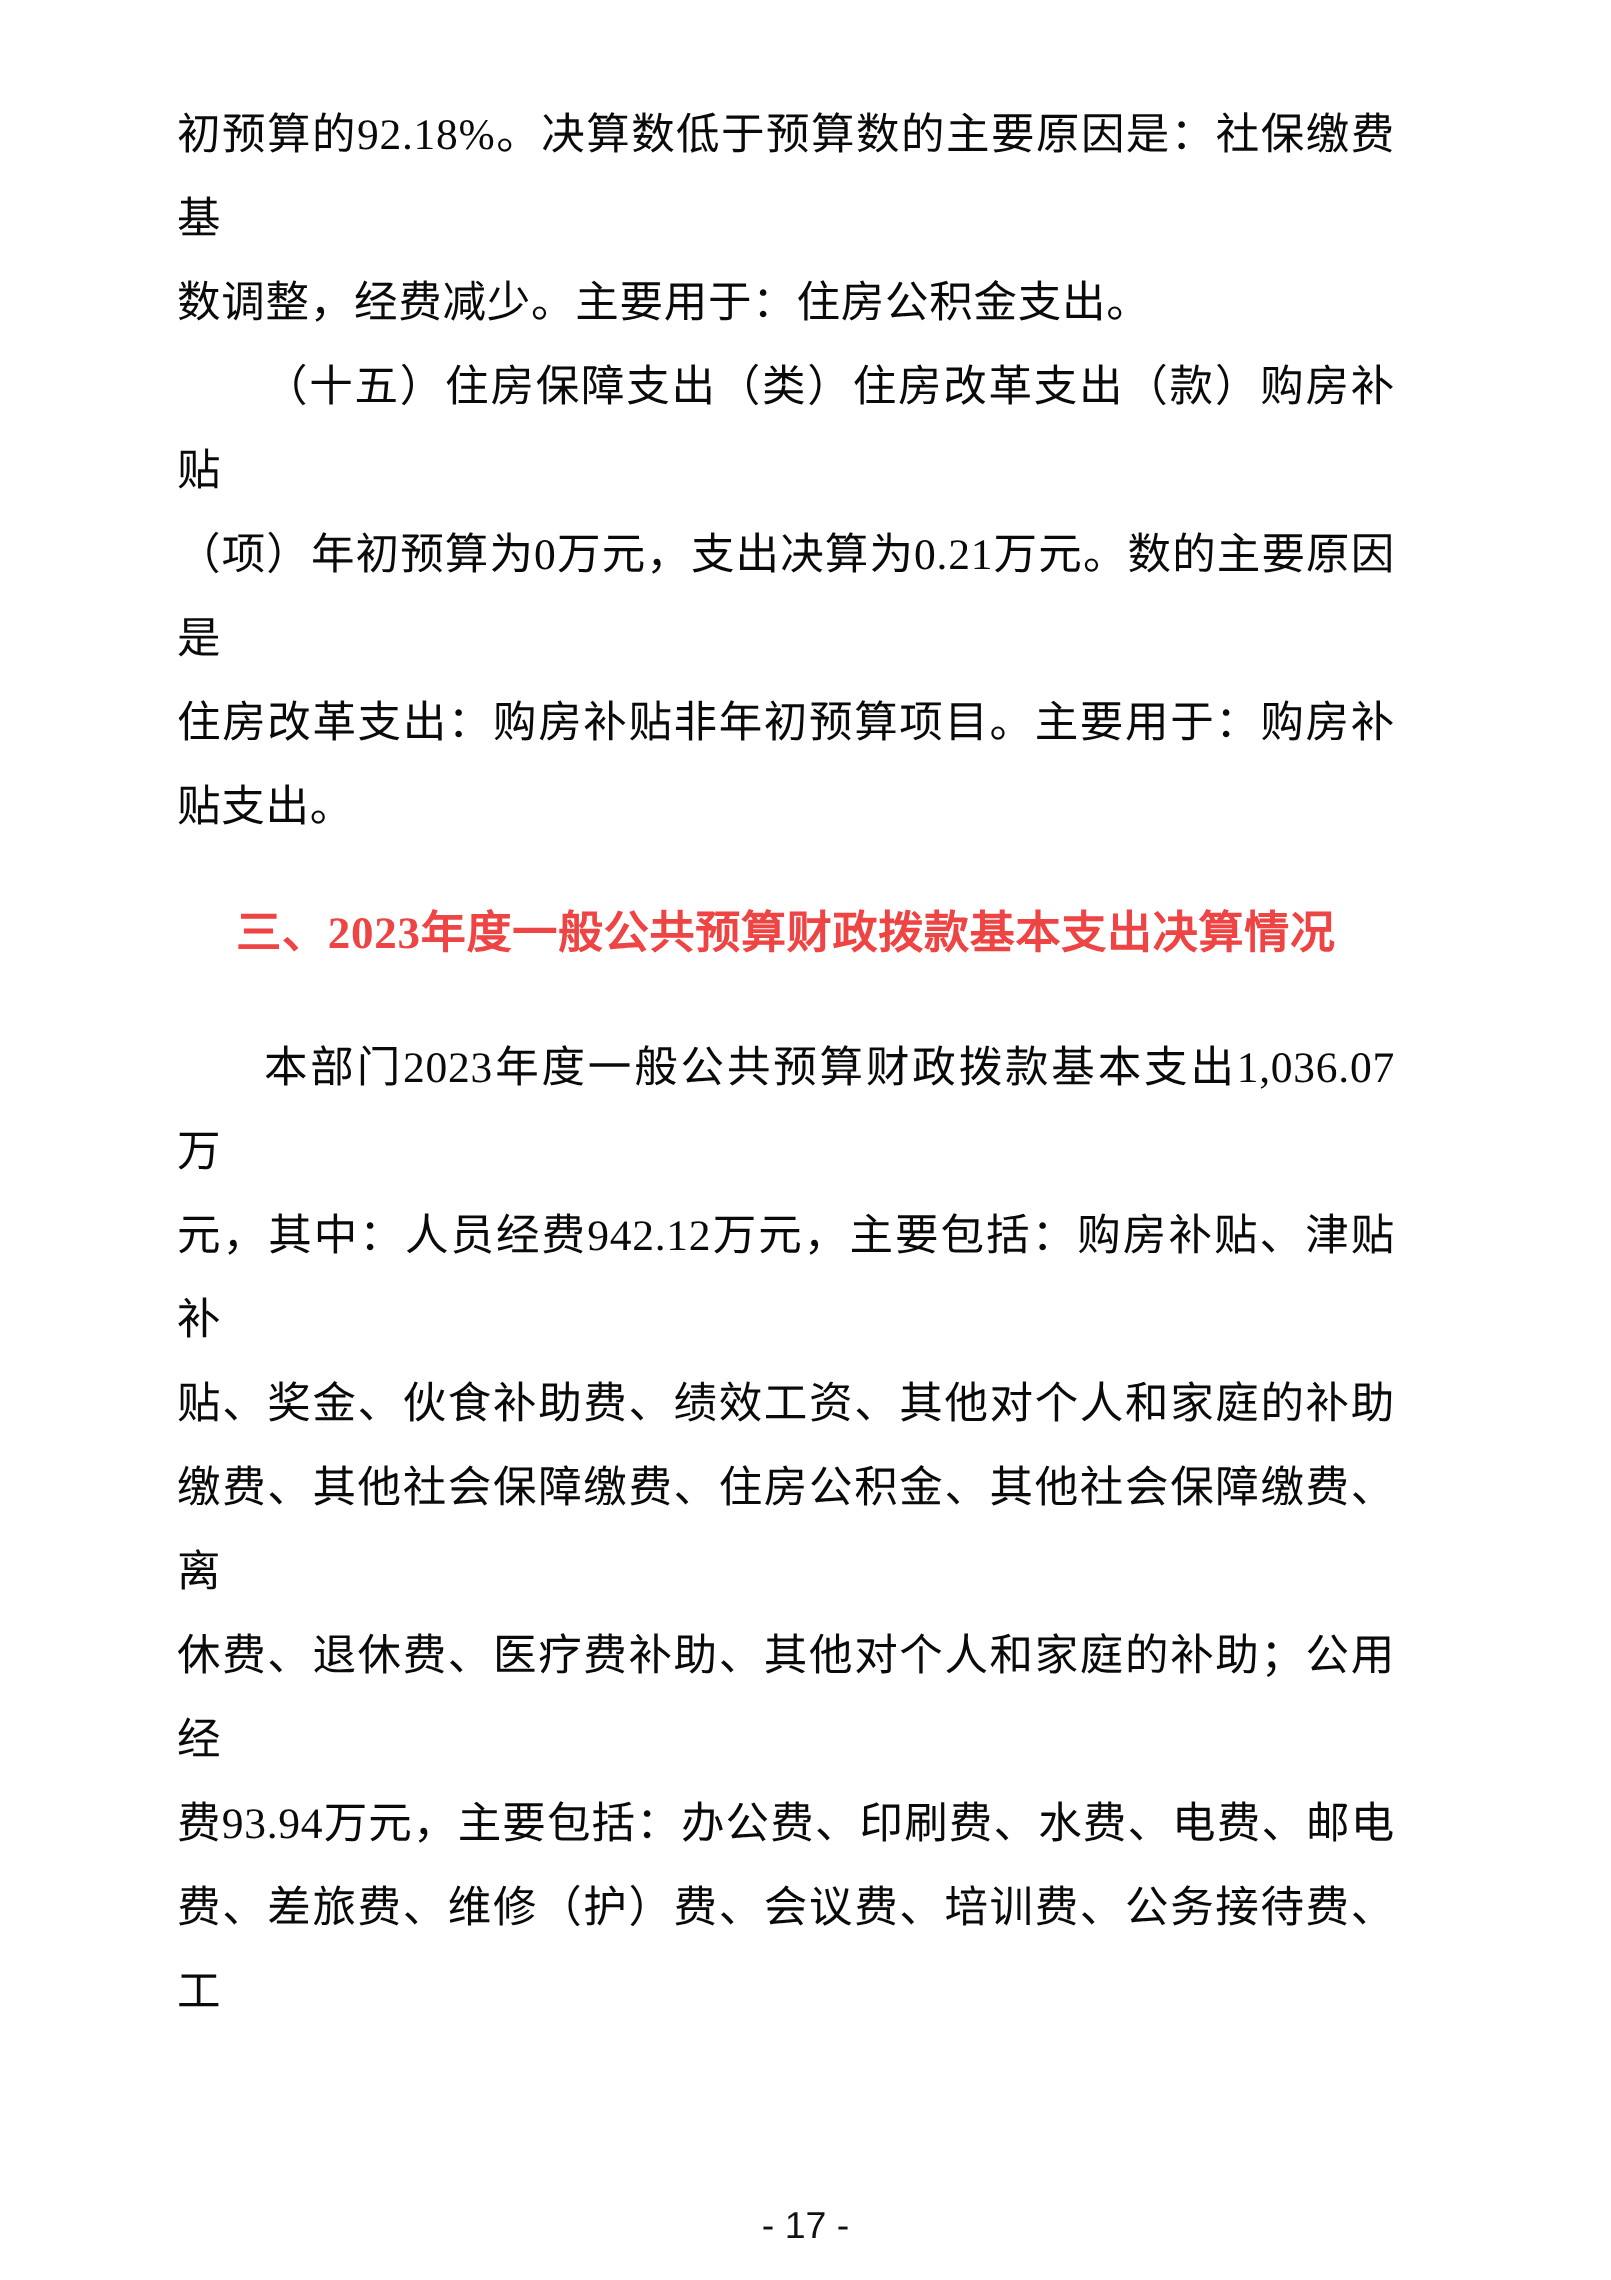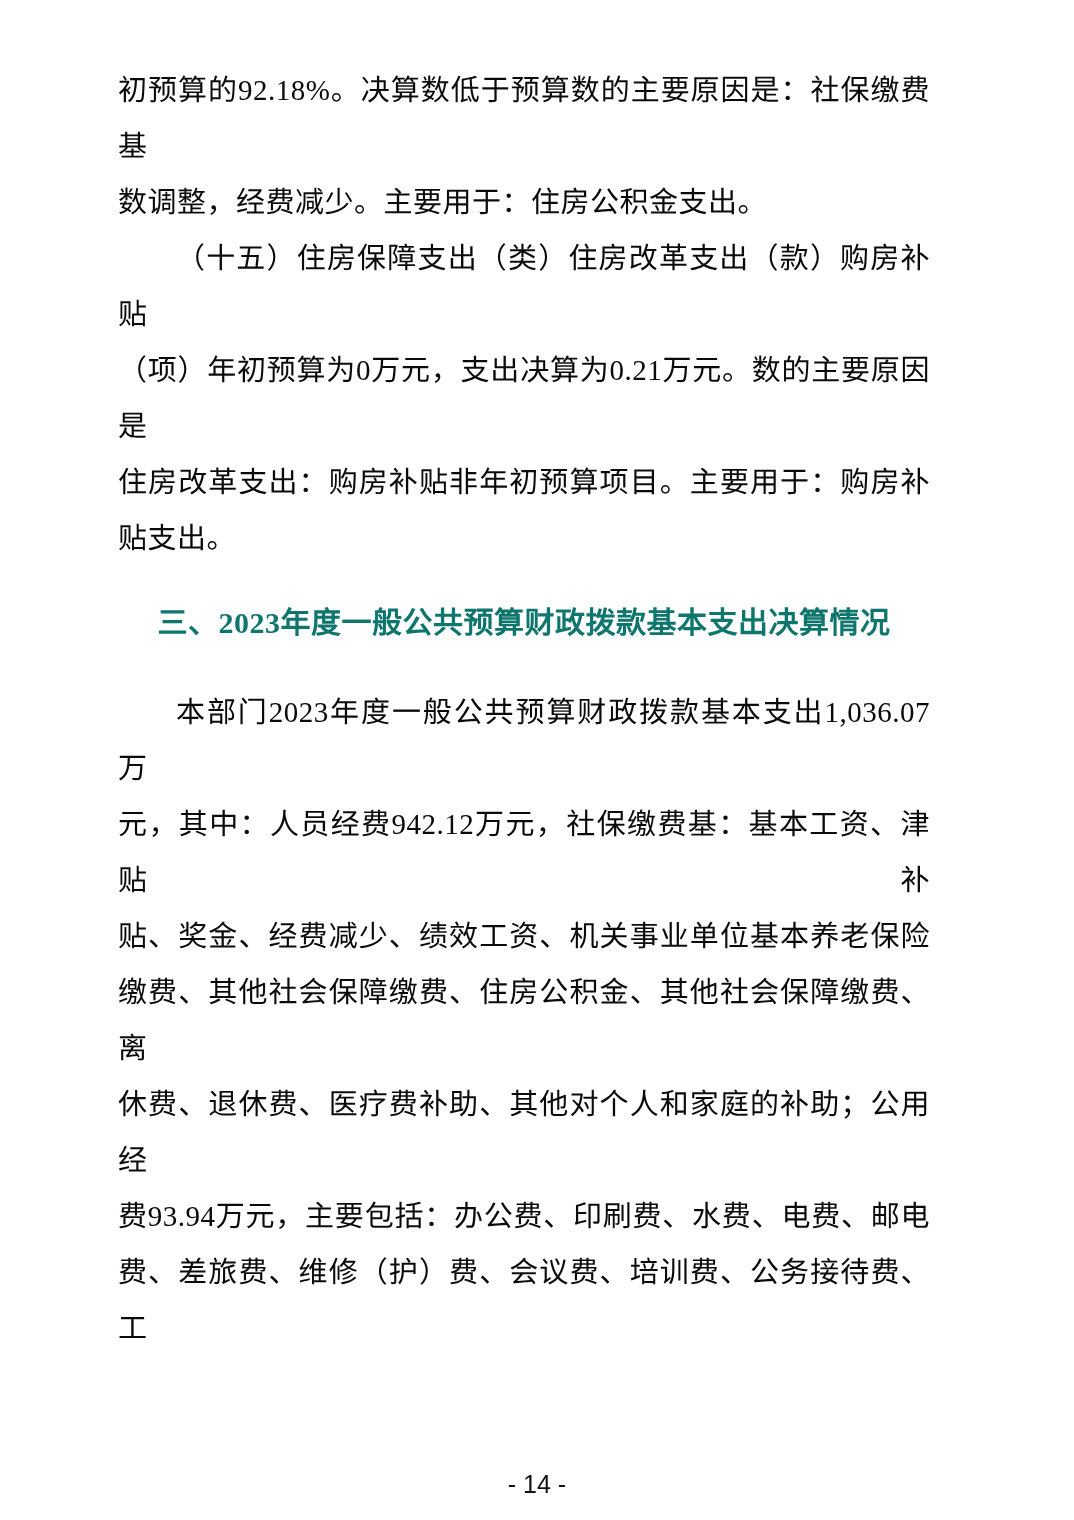--- a/index.html
+++ b/index.html
@@ -38,21 +38,21 @@
   .line.indent {
     text-indent: 2em;
   }
   .heading {
     font-size: 30px;
     font-weight: bold;
     line-height: 58px;
     margin-top: 28px;
     margin-bottom: 32px;
     text-align: center;
-    color: #0f766e;
+    color: #ef4444;
     letter-spacing: 0.5px;
   }
   .page-number {
     position: absolute;
     left: 0;
     right: 0;
     top: 1470px;
     text-align: center;
     font-family: "Liberation Sans", "DejaVu Sans", sans-serif;
     font-size: 25px;
@@ -65,21 +65,21 @@
 <div class="page">
   <div class="content">
       <div class="line fill">初预算的92.18%。决算数低于预算数的主要原因是：社保缴费基</div>
       <div class="line">数调整，经费减少。主要用于：住房公积金支出。</div>
       <div class="line fill indent">（十五）住房保障支出（类）住房改革支出（款）购房补贴</div>
       <div class="line fill">（项）年初预算为0万元，支出决算为0.21万元。数的主要原因是</div>
       <div class="line fill">住房改革支出：购房补贴非年初预算项目。主要用于：购房补</div>
       <div class="line">贴支出。</div>
       <div class="heading">三、2023年度一般公共预算财政拨款基本支出决算情况</div>
       <div class="line fill indent">本部门2023年度一般公共预算财政拨款基本支出1,036.07万</div>
-      <div class="line fill">元，其中：人员经费942.12万元，社保缴费基：基本工资、津贴补</div>
-      <div class="line fill">贴、奖金、经费减少、绩效工资、机关事业单位基本养老保险</div>
+      <div class="line fill">元，其中：人员经费942.12万元，主要包括：购房补贴、津贴补</div>
+      <div class="line fill">贴、奖金、伙食补助费、绩效工资、其他对个人和家庭的补助</div>
       <div class="line fill">缴费、其他社会保障缴费、住房公积金、其他社会保障缴费、离</div>
       <div class="line fill">休费、退休费、医疗费补助、其他对个人和家庭的补助；公用经</div>
       <div class="line fill">费93.94万元，主要包括：办公费、印刷费、水费、电费、邮电</div>
       <div class="line fill">费、差旅费、维修（护）费、会议费、培训费、公务接待费、工</div>
     </div>
-  <div class="page-number">- 14 -</div>
+  <div class="page-number">- 17 -</div>
 </div>
 
 </body></html>

